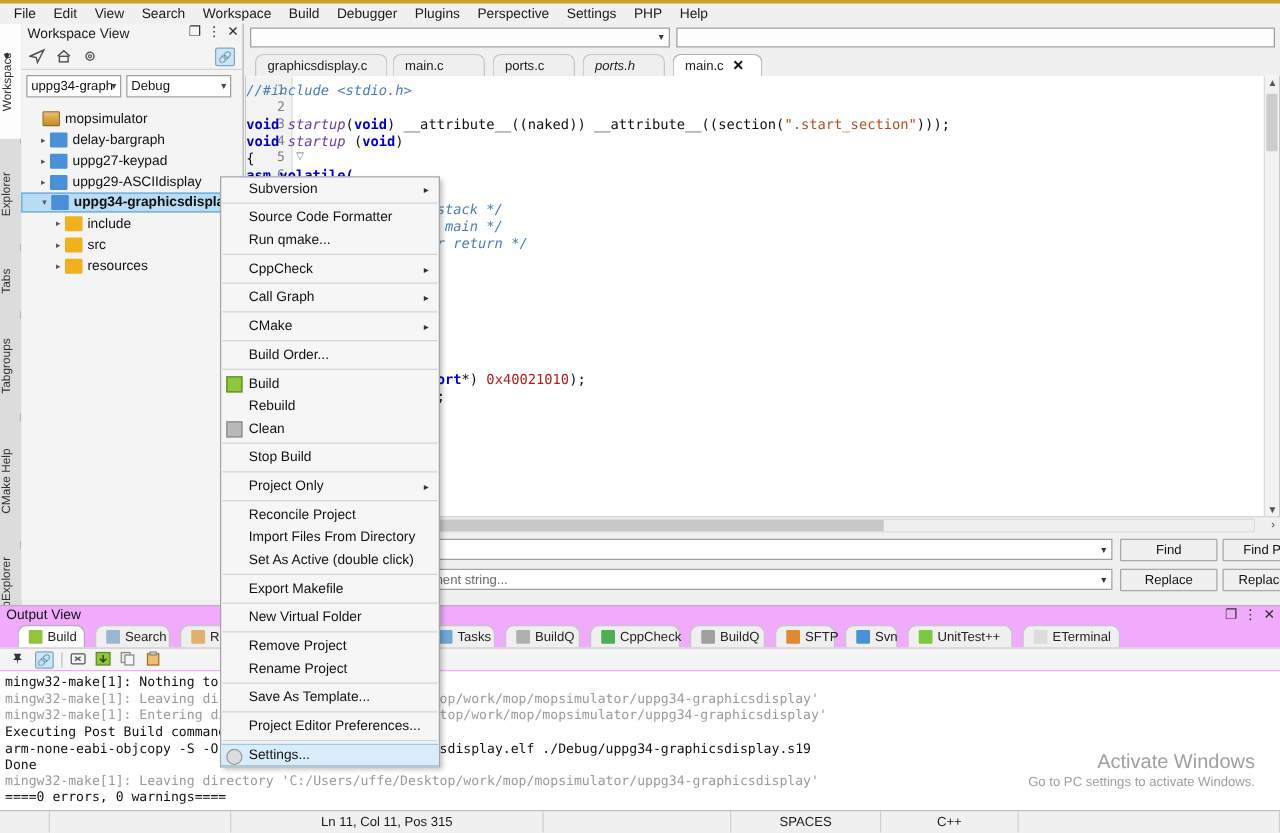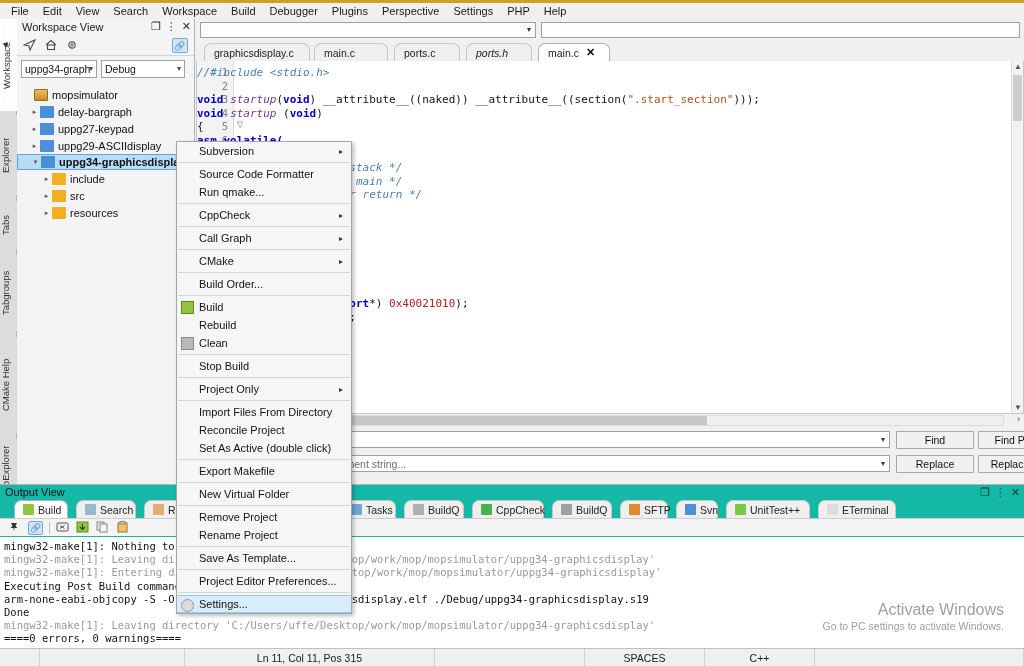--- a/index.html
+++ b/index.html
@@ -106,21 +106,21 @@
   .frbar { position:absolute; left:196px; top:428px; width:828px; height:52px; background:#f0f0f0; }
   .fr-input { position:absolute; height:17px; left:106px; width:588px; background:#fff;
               border:1px solid #9f9f9f; font-size:10.5px; display:flex; align-items:center;
               padding:0 4px; color:#6d6d6d; }
   .fr-input .car { position:absolute; right:4px; top:3px; font-size:8px; color:#333; }
   .btn { position:absolute; height:18px; background:#f0f0f0; border:1px solid #a8a8a8;
          font-size:10.5px; display:flex; align-items:center; justify-content:center;
          color:#121212; border-radius:1px; }
 
   
-  .outview { position:absolute; left:0; top:484px; width:1024px; height:163px; background:#14b8a6;
+  .outview { position:absolute; left:0; top:484px; width:1024px; height:163px; background:#f0abfc;
              border-top:1px solid #b4b4b4; }
   .ov-title { height:15px; padding:1px 0 0 5px; font-size:11px; position:relative; }
   .ov-ctrls { position:absolute; right:4px; top:1px; display:flex; gap:5px; }
   .ov-ctrls span { font-size:11px; color:#303030; line-height:12px; }
   .otabs { position:relative; height:18px; }
   .otab { position:absolute; top:0; height:18px; background:#efefef; border:1px solid #c6c6c6;
           border-bottom:none; border-radius:7px 7px 0 0; font-size:10.5px; color:#222;
           display:flex; align-items:center; gap:4px; padding:0 8px; white-space:nowrap; }
   .otab.active { background:#fff; border-color:#b0b0b0; }
   .oic { width:11px; height:11px; border-radius:1px; display:inline-block; flex:0 0 11px; }
@@ -546,24 +546,24 @@
       <div class="ctxitem">
         <span>Stop Build</span>
       </div>
       <div class="ctxsep"></div>
       <div class="ctxitem">
         <span>Project Only</span>
         <span class="sub">▸</span>
       </div>
       <div class="ctxsep"></div>
       <div class="ctxitem">
+        <span>Reconcile Project</span>
+      </div>
+      <div class="ctxitem">
         <span>Import Files From Directory</span>
-      </div>
-      <div class="ctxitem">
-        <span>Reconcile Project</span>
       </div>
       <div class="ctxitem">
         <span>Set As Active (double click)</span>
       </div>
       <div class="ctxsep"></div>
       <div class="ctxitem">
         <span>Export Makefile</span>
       </div>
       <div class="ctxsep"></div>
       <div class="ctxitem">

